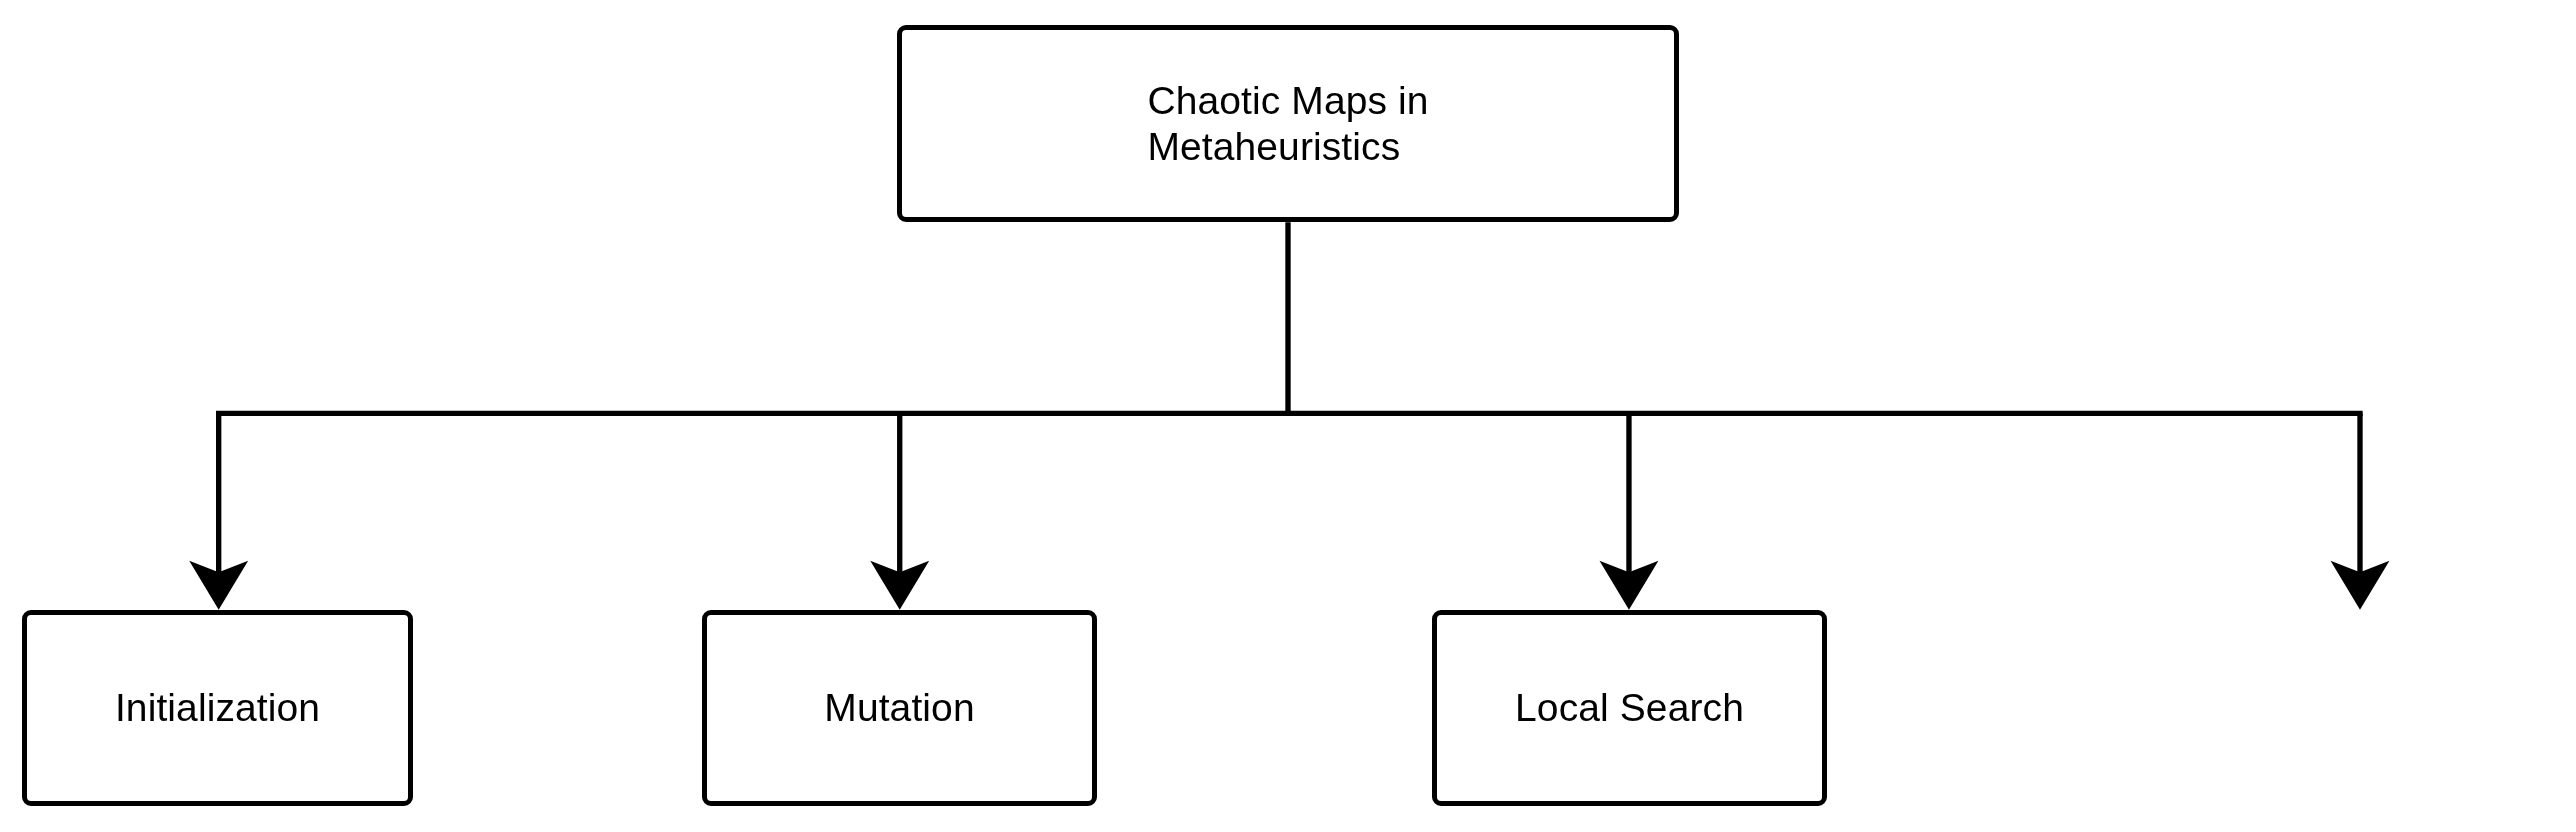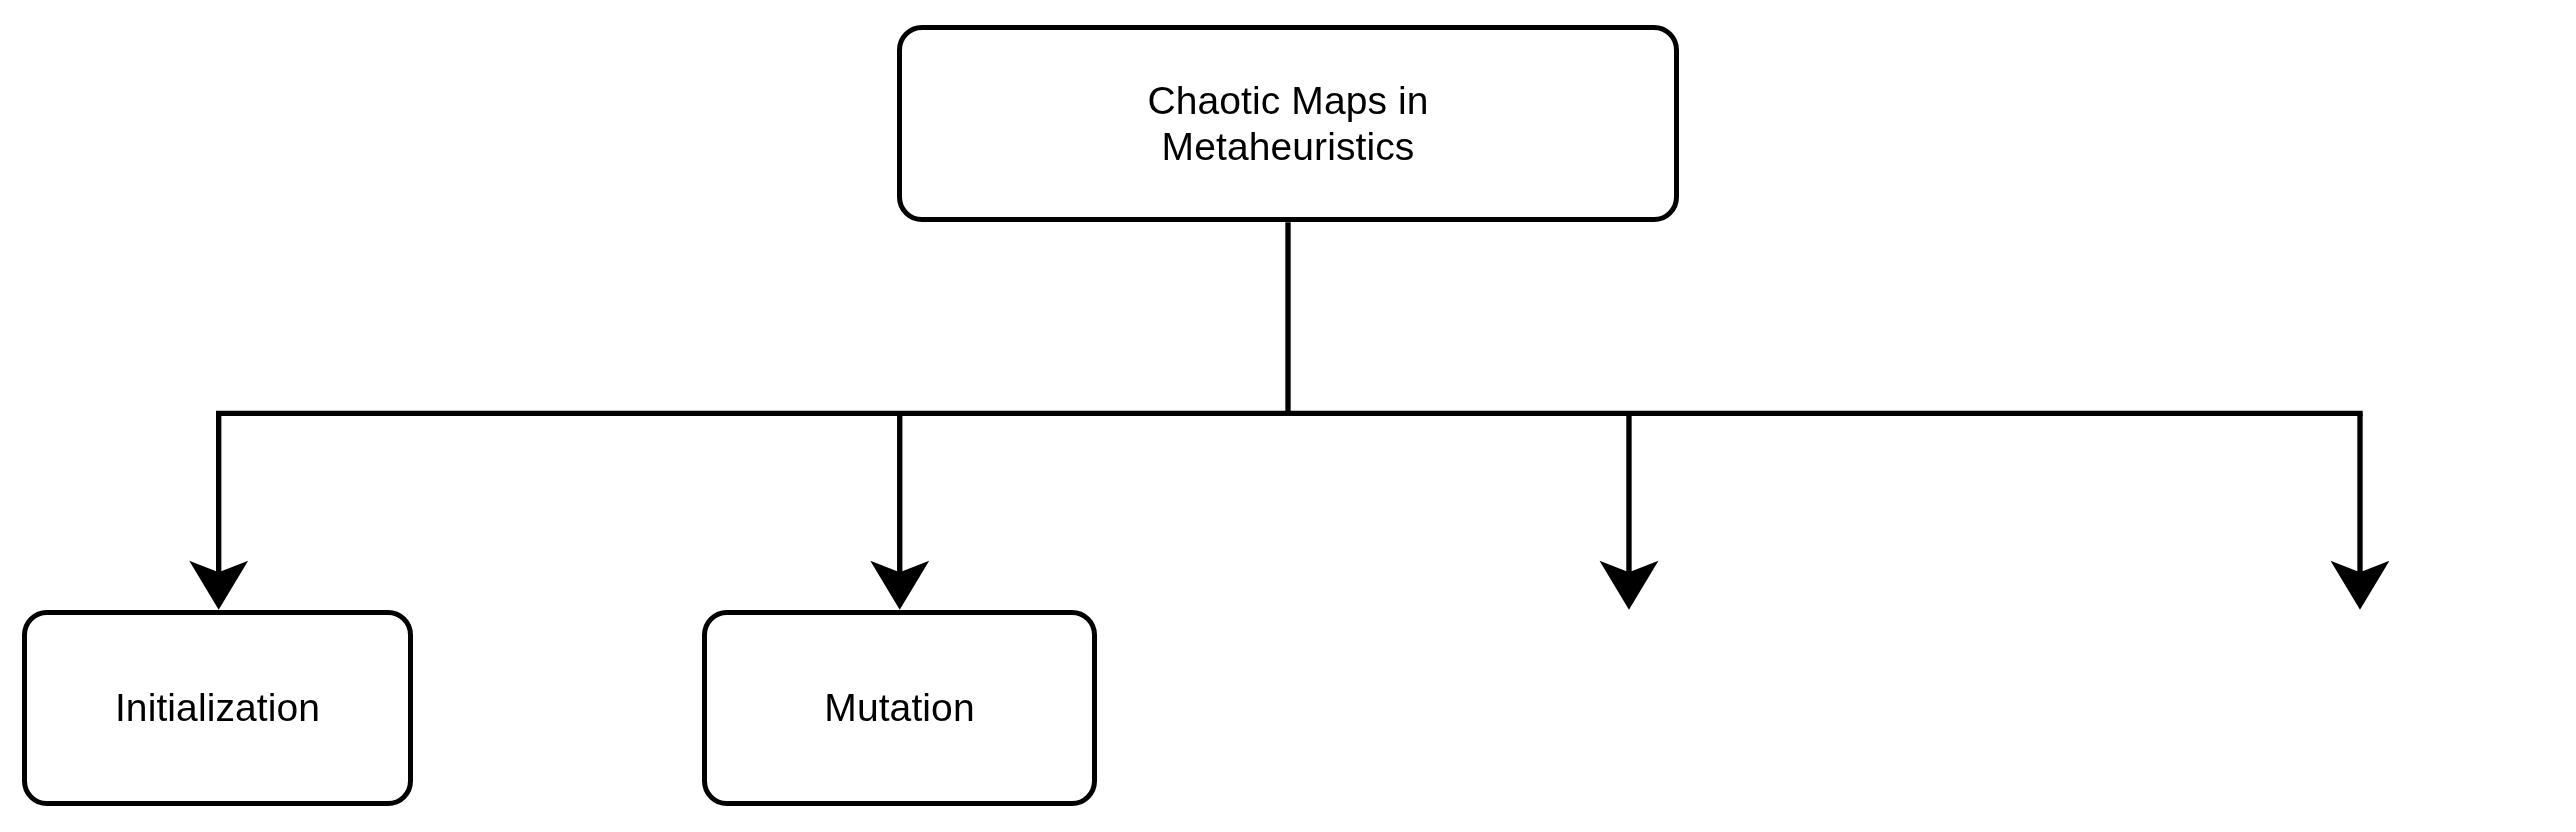--- a/index.html
+++ b/index.html
@@ -23,25 +23,25 @@
     left: 0;
     top: 0;
     width: 2576px;
     height: 833px;
   }
   .node {
     position: absolute;
     box-sizing: border-box;
     background: #ffffff;
     border: 5.4px solid #000000;
-    border-radius: 25px;
+    border-radius: 9px;
     display: flex;
     align-items: center;
     justify-content: center;
-    text-align: center;
+    text-align: left;
   }
   .node-label {
     color: #000000;
     font-size: 39px;
     line-height: 1.16;
     letter-spacing: 0.1px;
     white-space: pre-line;
     padding: 0 12.5px;
   }
   
@@ -87,16 +87,19 @@
   </div>
 
   <div class="node" id="node-child-0">
     <span class="node-label">Initialization</span>
   </div>
 
   <div class="node" id="node-child-1">
     <span class="node-label">Mutation</span>
   </div>
 
+  <div class="node" id="node-child-2">
+    <span class="node-label">Local Search</span>
+  </div>
 
 
 </div>
 
 
 </body></html>

